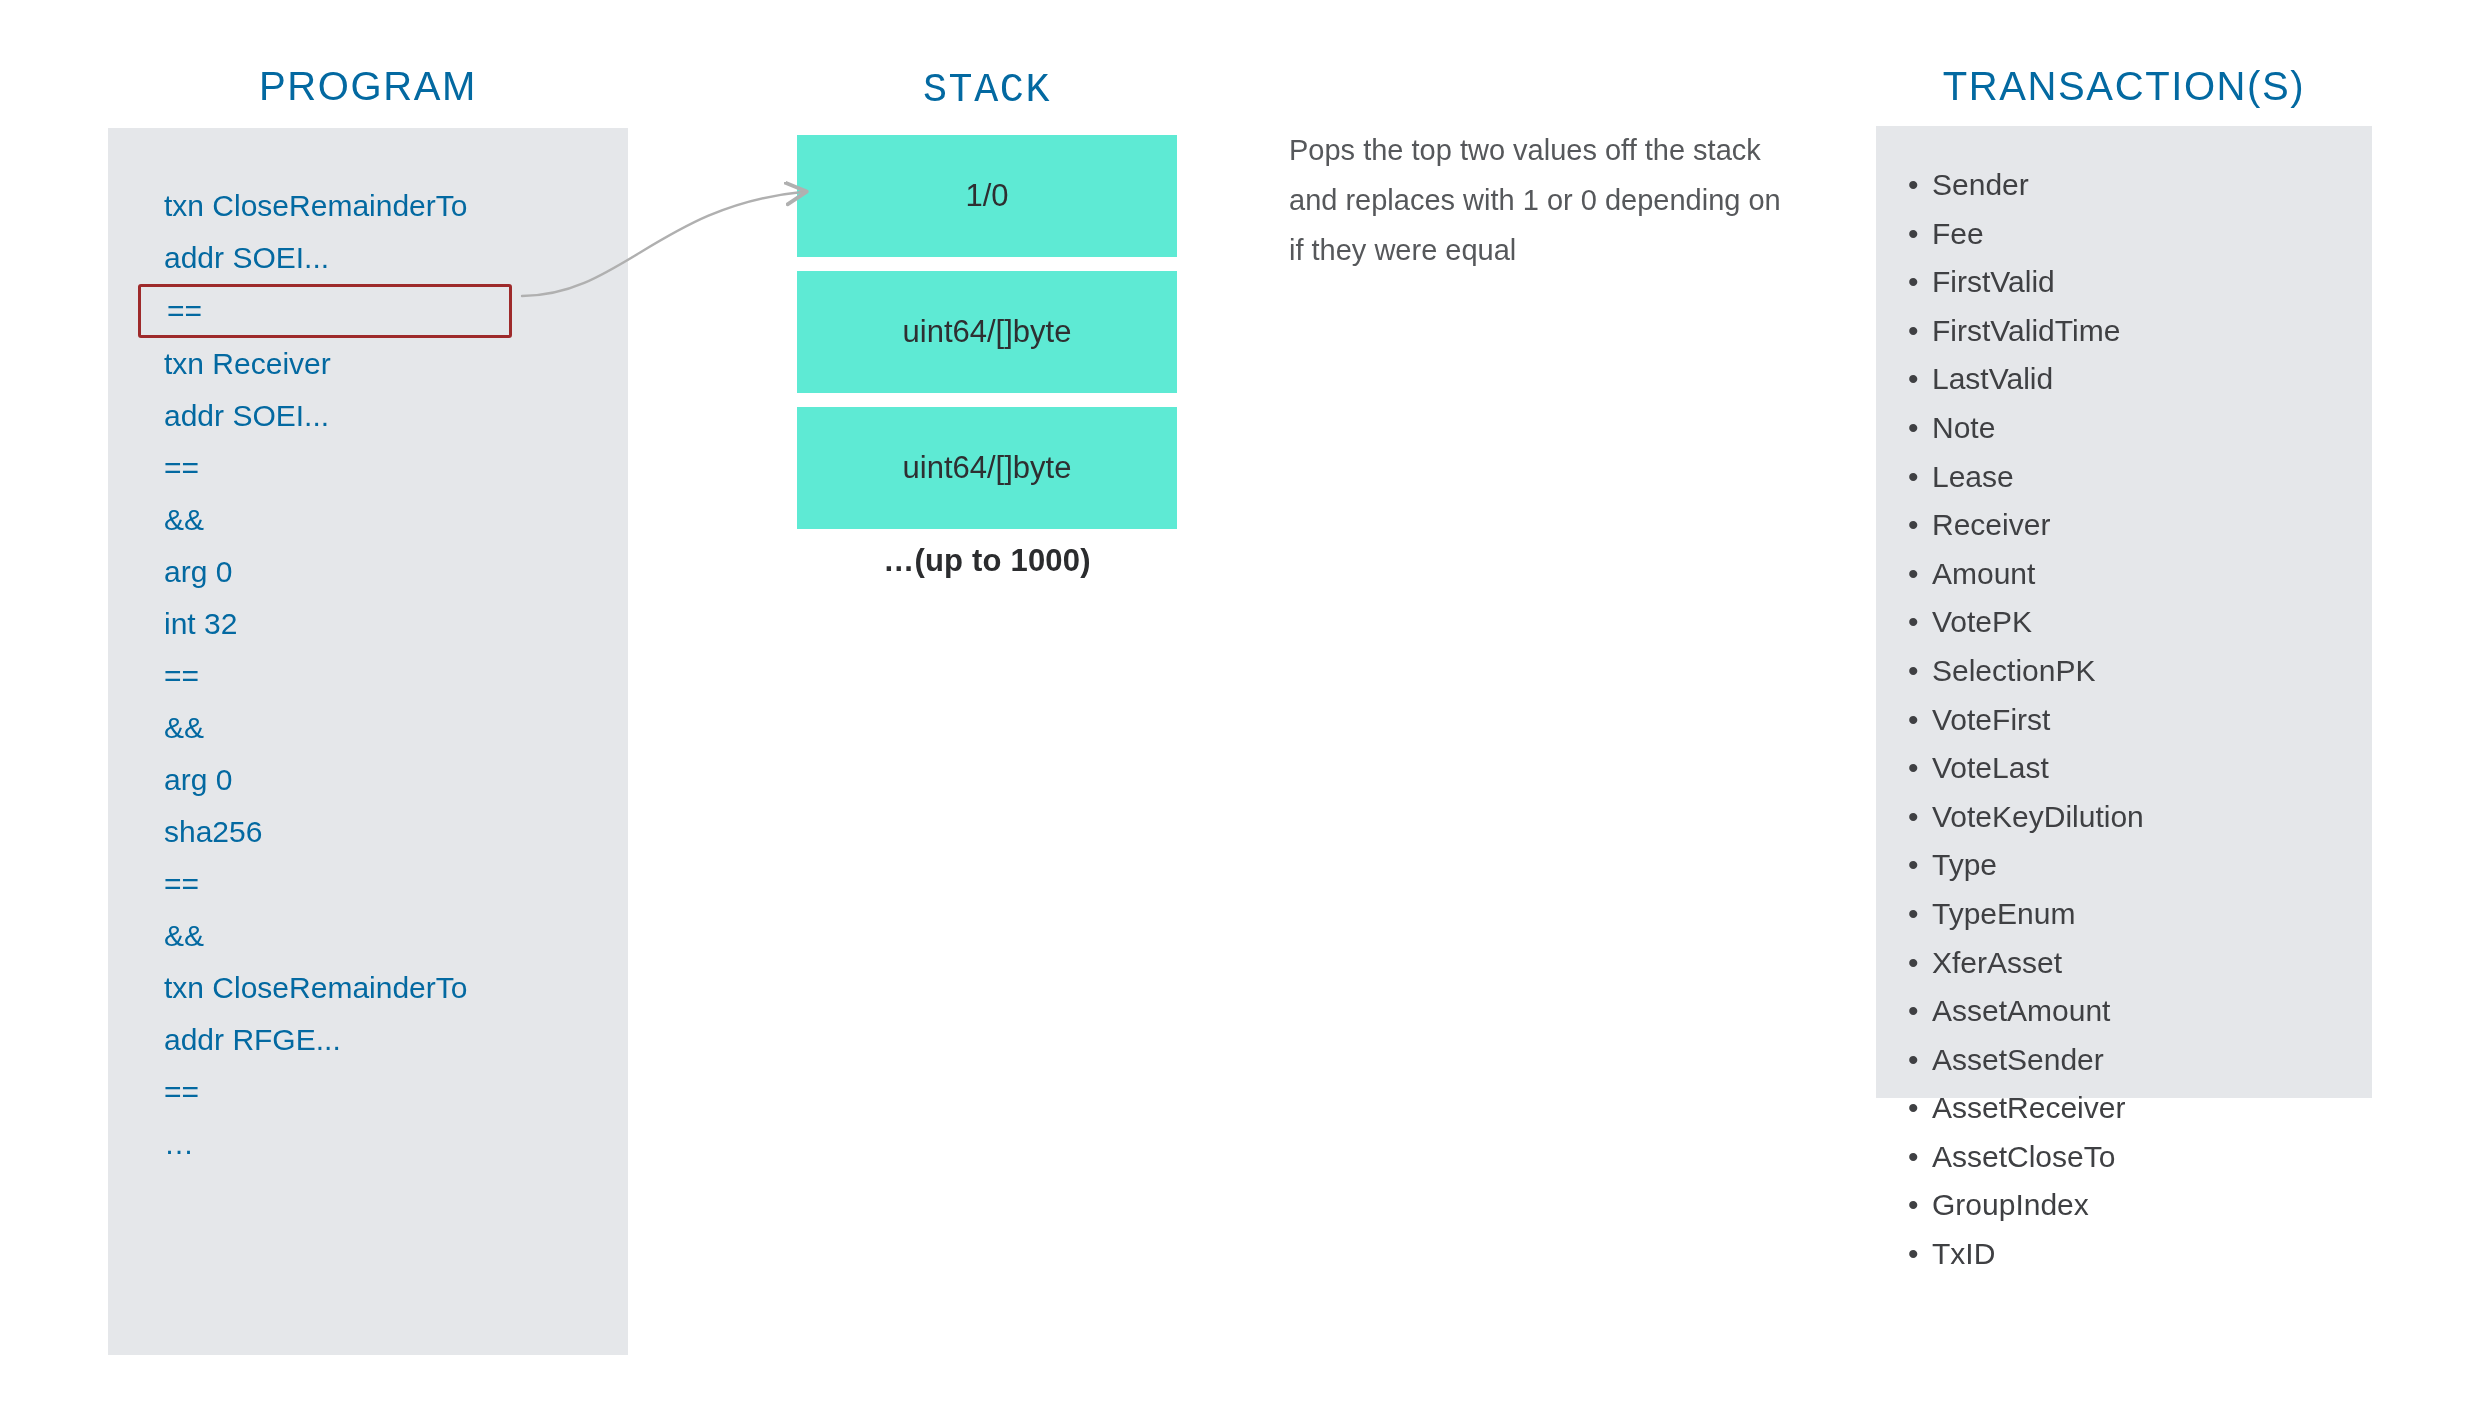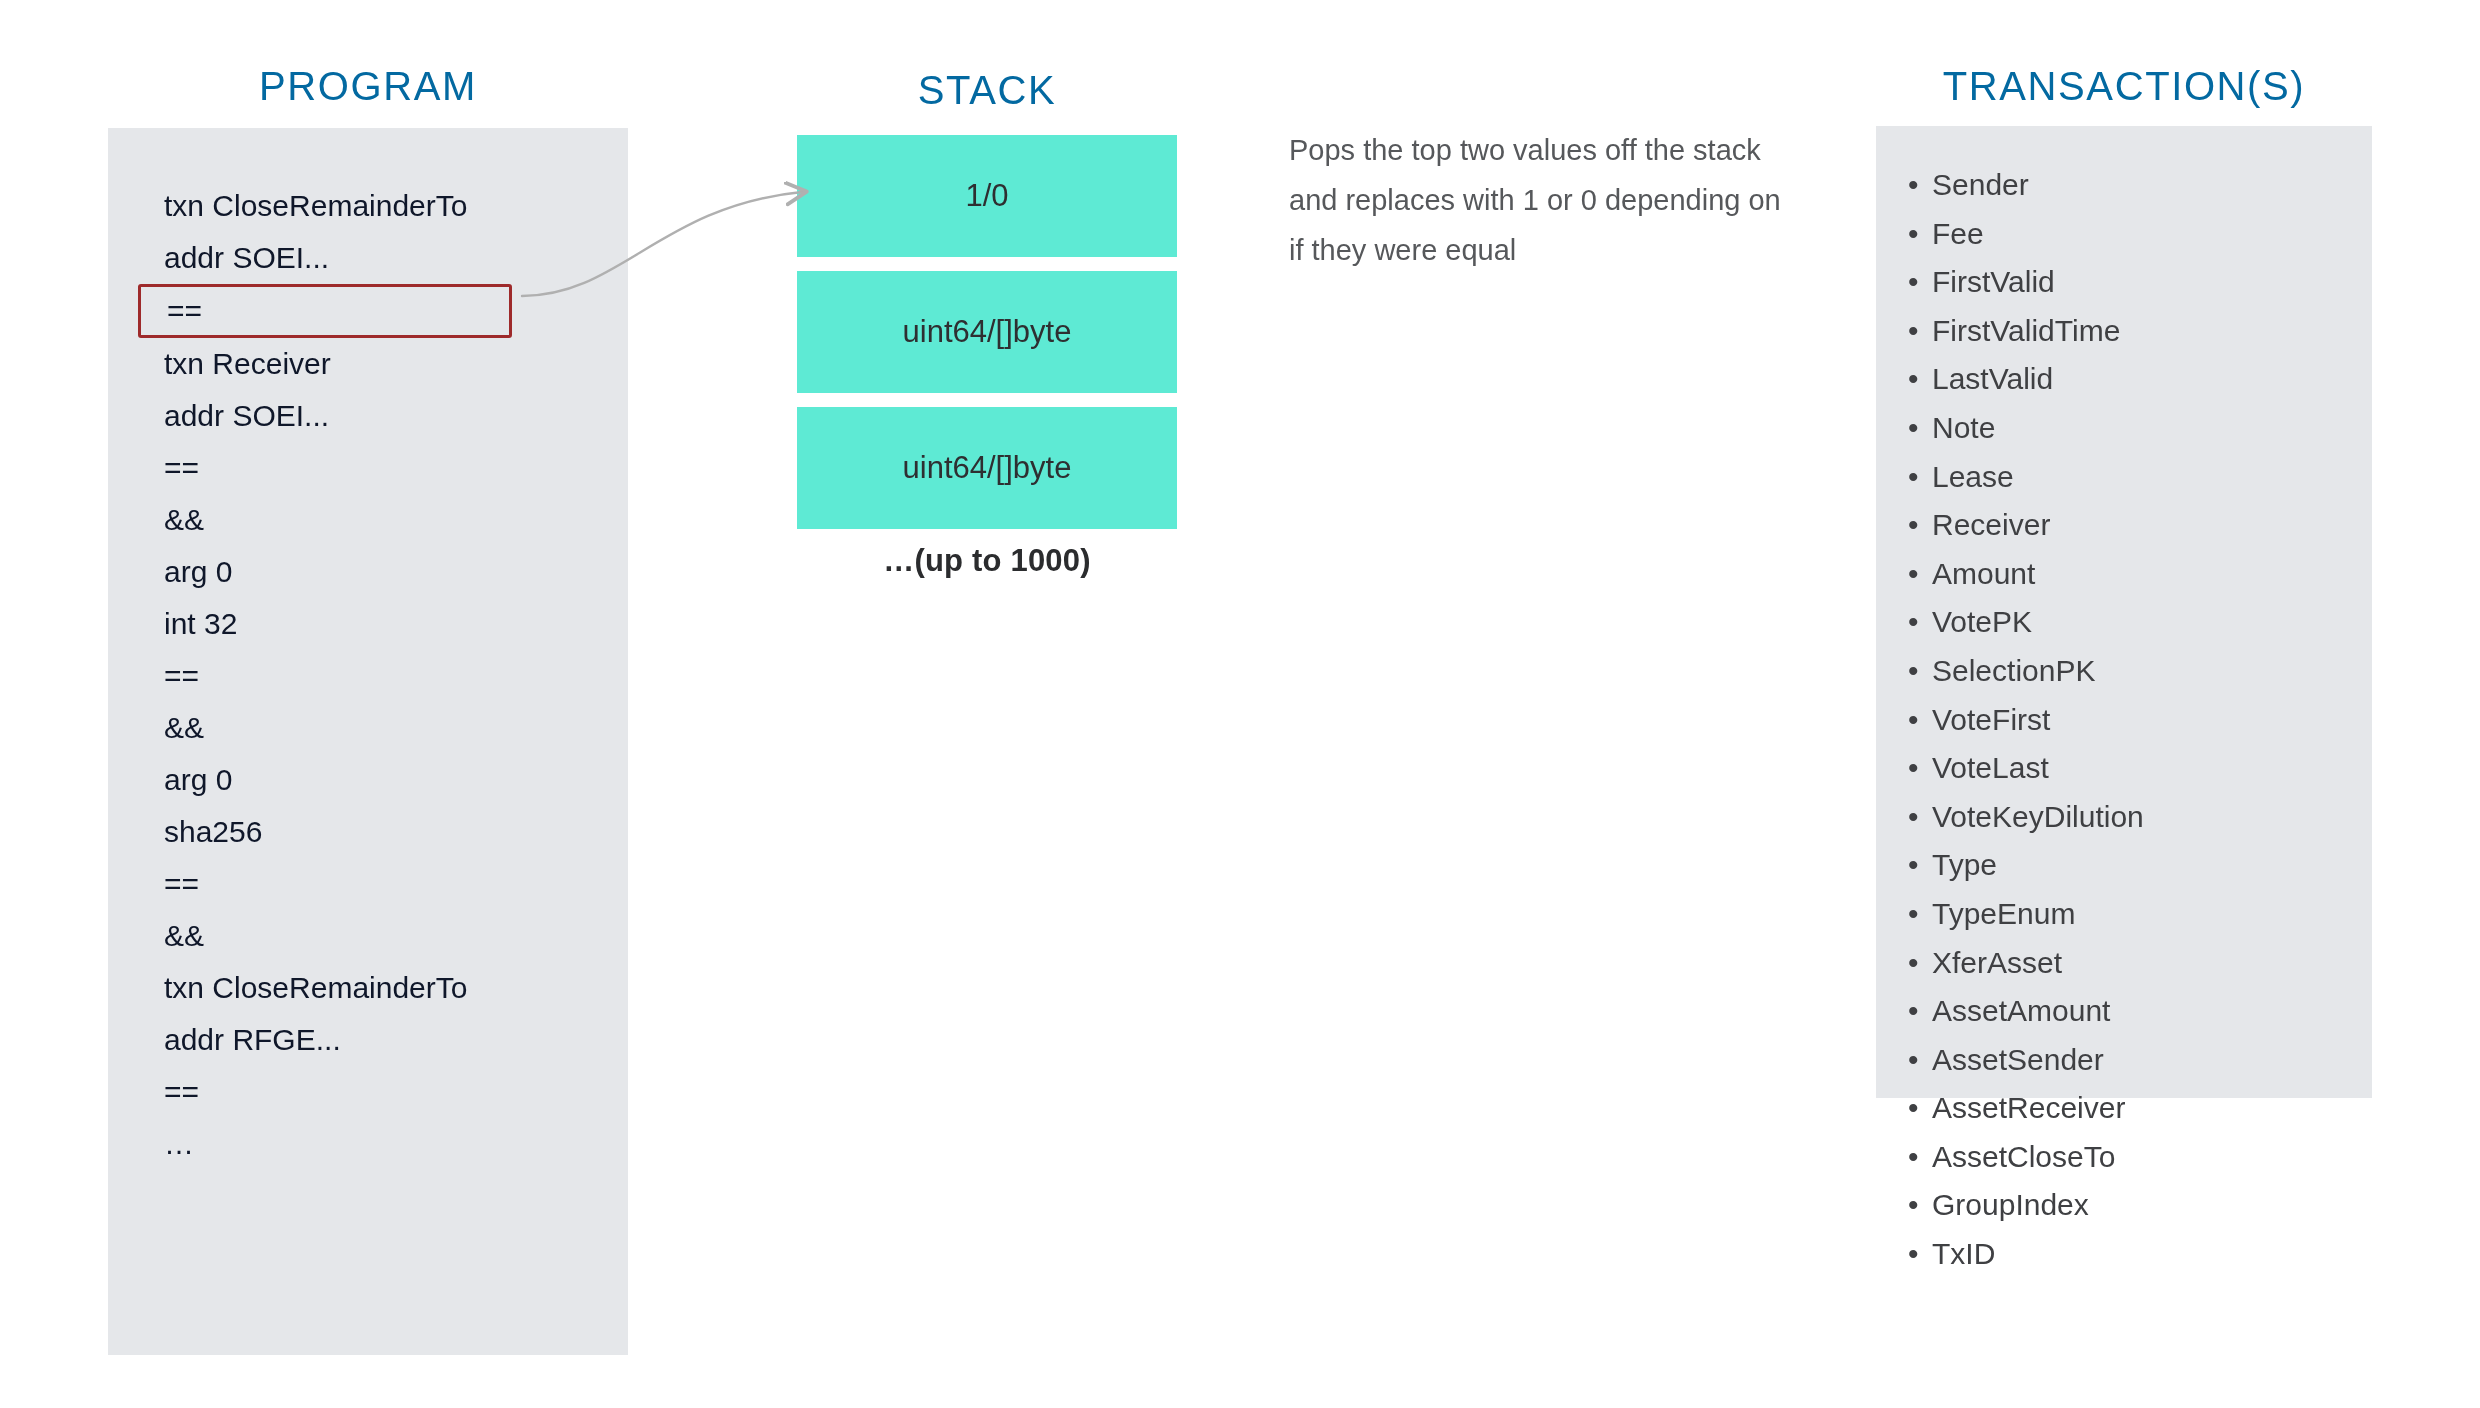--- a/index.html
+++ b/index.html
@@ -28,21 +28,21 @@
   .col-title {
     position: absolute;
     font-size: 40px;
     letter-spacing: 1.6px;
     color: #0369a1;
     font-weight: 400;
     white-space: nowrap;
     text-align: center;
   }
   #program-title  { left: 108px;  top: 64px;  width: 520px; }
-  #stack-title    { left: 797px;  top: 68px;  width: 380px; }
+  #stack-title    { left: 797px;  top: 68px;  width: 380px; font-family: Liberation Mono, monospace; }
   #tx-title       { left: 1876px; top: 64px;  width: 496px; }
 
   
   .panel {
     position: absolute;
     background: #e5e7ea;
   }
   #program-panel {
     left: 108px;
     top: 128px;
@@ -60,21 +60,21 @@
   #program-list {
     position: absolute;
     left: 46px;
     top: 52px;
     right: 10px;
   }
   .prog-row {
     height: 52px;
     line-height: 52px;
     font-size: 30px;
-    color: #0f172a;
+    color: #0369a1;
     white-space: nowrap;
     position: relative;
     padding-left: 10px;
     box-sizing: border-box;
   }
   .prog-row.ellipsis {
     font-size: 30px;
     letter-spacing: 1px;
   }
   .prog-row.highlight {

